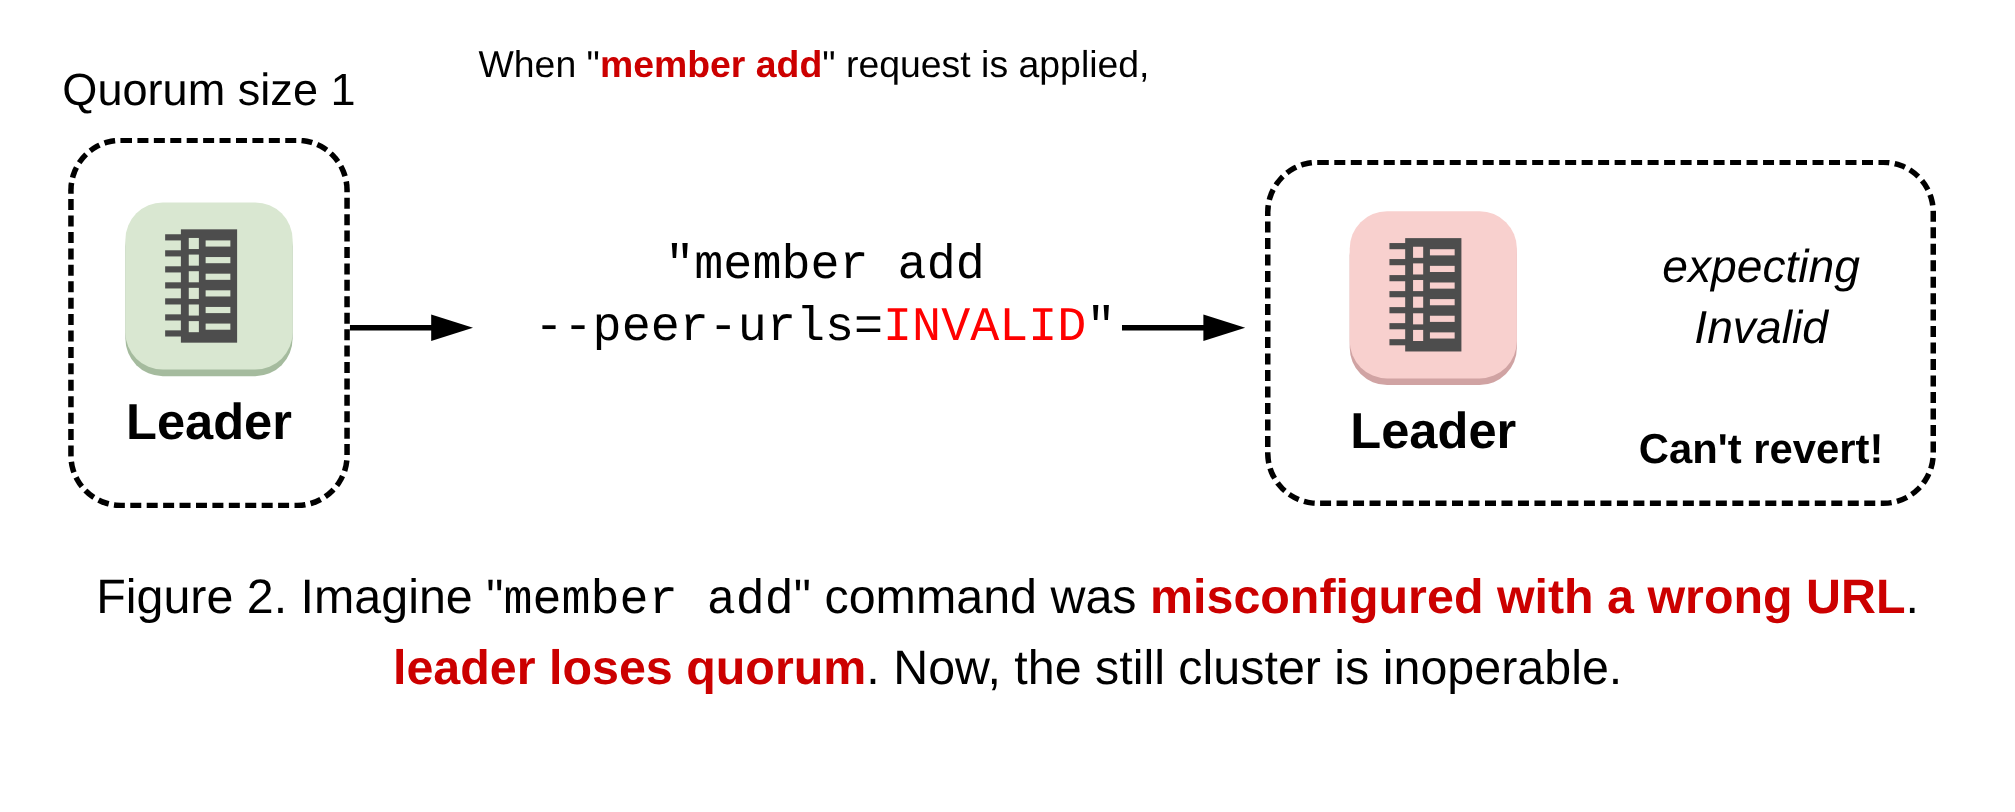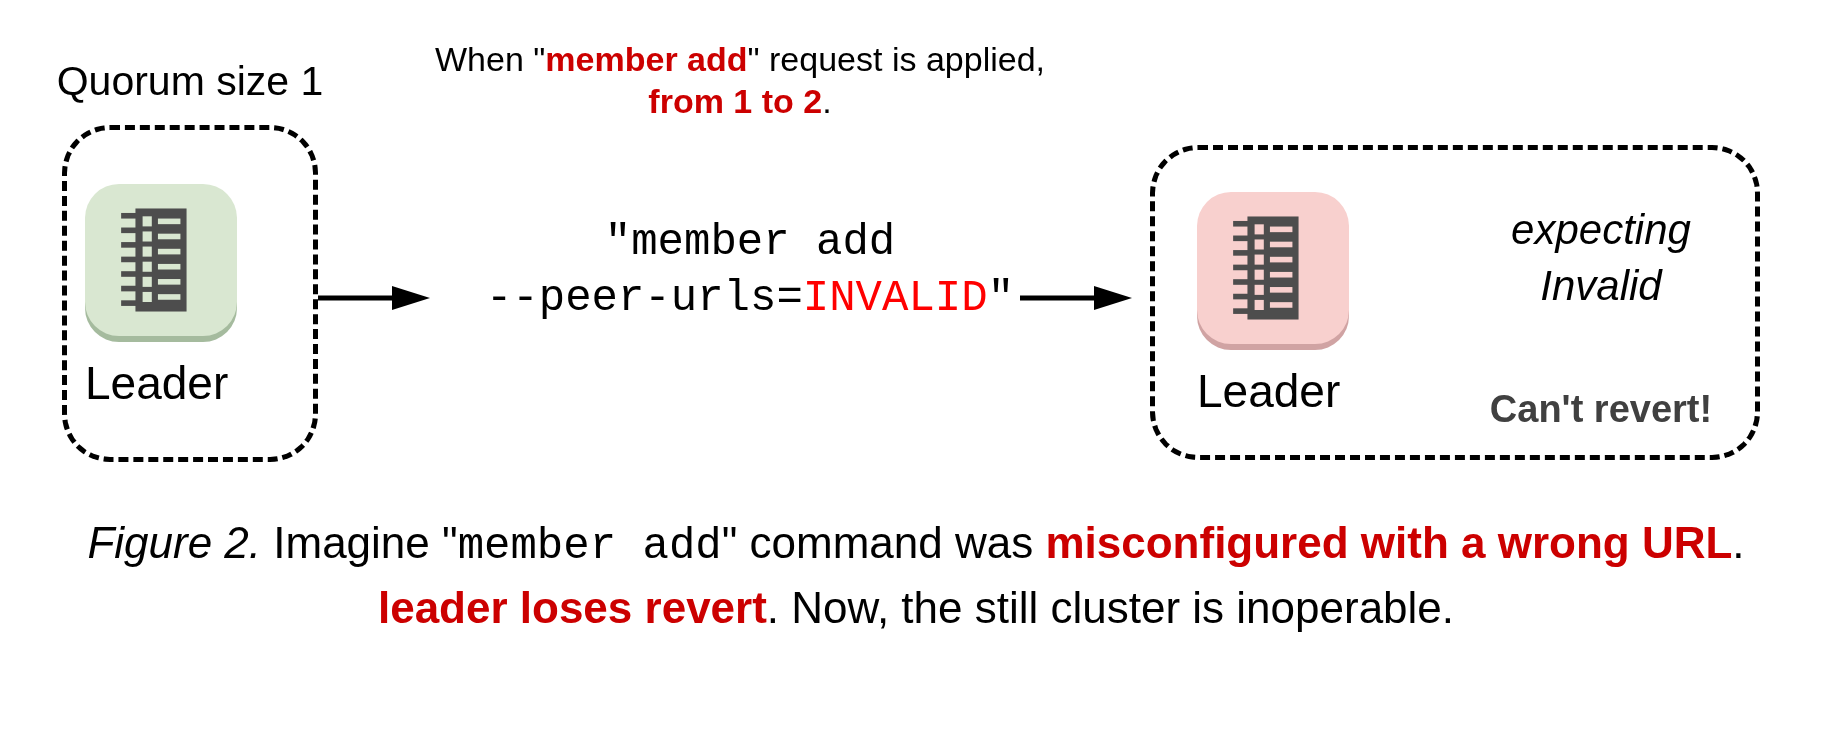--- a/index.html
+++ b/index.html
@@ -3,35 +3,35 @@
 <meta charset="utf-8">
 <style>
   html,body{margin:0;padding:0;background:#fff;}
   #stage{
     position:relative;width:1832px;height:738px;background:#ffffff;overflow:hidden;
     font-family:"Liberation Sans", sans-serif;color:#000;
   }
   .abs{position:absolute;}
   .title{font-size:41px;text-align:center;white-space:nowrap;}
   .dashed-box{border:5px dashed #000;border-radius:48px;box-sizing:border-box;position:absolute;}
-  .node-col{position:absolute;display:flex;flex-direction:column;}
+  .node-col{position:absolute;display:flex;flex-direction:column;align-items:center;font-weight:bold;}
   .badge{width:152px;height:152px;border-radius:34px;display:flex;align-items:center;justify-content:center;}
   .badge.green{background:#d9e7d1;color:#d9e7d1;box-shadow:0 6px 0 #a5bb9e;}
   .badge.pink{background:#f8d0ce;color:#f8d0ce;box-shadow:0 6px 0 #d0a3a3;}
   .badge svg{width:92px;height:112px;}
   .node-label{font-size:46px;margin-top:20px;}
   .annotation{font-size:34px;line-height:1.24;text-align:center;}
   .red-bold{color:#cc0000;font-weight:bold;}
   .bright-red{color:#ff0000;}
   .mono{font-family:"Liberation Mono","DejaVu Sans Mono",monospace;}
   .command{font-size:44px;line-height:1.28;text-align:center;white-space:nowrap;}
   .expect{font-style:italic;font-size:42px;line-height:56px;text-align:center;}
-  .warning{color:#404040;font-weight:bold;font-size:38px;text-align:center;white-space:nowrap;}
+  .warning{color:#000000;font-weight:bold;font-size:38px;text-align:center;white-space:nowrap;}
   .caption{width:1832px;text-align:center;font-size:44px;line-height:62px;}
-  .figure-label{font-style:italic;}
+  .figure-label{}
   .arrow-svg{display:block;}
 </style>
 </head>
 <body>
 
 <div id="stage">
 
   <div class="abs title" style="left:30px;top:58px;width:320px;">Quorum size 1</div>
 
   <div class="dashed-box" style="left:62px;top:125px;width:256px;height:337px;">
@@ -63,21 +63,20 @@
               <rect x="42" y="80.5" width="22" height="5"></rect>
           </g>
         </svg>
       </div>
       <div class="node-label">Leader</div>
     </div>
   </div>
 
   <div class="abs annotation" style="left:390px;top:38px;width:700px;">
     <div><span>When "</span><span class="red-bold">member add</span><span>" request is applied,</span></div>
-    <div><span class="red-bold">from 1 to 2</span><span>.</span></div>
   </div>
 
   <div class="abs" style="left:318px;top:285px;">
     <svg class="arrow-svg" width="112" height="26" viewBox="0 0 112 26" aria-hidden="true">
       <line x1="0" y1="13" x2="80" y2="13" stroke="#000" stroke-width="5"></line>
       <polygon points="74,1 112,13 74,25" fill="#000"></polygon>
     </svg>
   </div>
 
   <div class="abs command mono" style="left:420px;top:214px;width:660px;">
@@ -119,26 +118,26 @@
             <rect x="27" y="65" width="9" height="9"></rect>
               <rect x="42" y="67" width="22" height="5"></rect>
             <rect x="27" y="78.5" width="9" height="9"></rect>
               <rect x="42" y="80.5" width="22" height="5"></rect>
           </g>
         </svg>
       </div>
       <div class="node-label">Leader</div>
     </div>
 
-    <div class="abs expect" style="left:306px;top:52px;width:280px;text-align:center;">
+    <div class="abs expect" style="left:306px;top:64px;width:280px;text-align:center;">
       <div>expecting</div>
       <div>Invalid</div>
     </div>
 
     <div class="abs warning" style="left:306px;top:238px;width:280px;">Can't revert!</div>
   </div>
 
   <div class="abs caption" style="left:0px;top:512px;">
     <div><span class="figure-label">Figure 2.</span><span> Imagine "</span><span class="mono">member add</span><span>" command was </span><span class="red-bold">misconfigured with a wrong URL</span><span>.</span></div>
-    <div><span class="red-bold">leader loses revert</span><span>. Now, the still cluster is inoperable.</span></div>
+    <div><span class="red-bold">leader loses quorum</span><span>. Now, the still cluster is inoperable.</span></div>
   </div>
 
 </div>
 
 </body></html>

